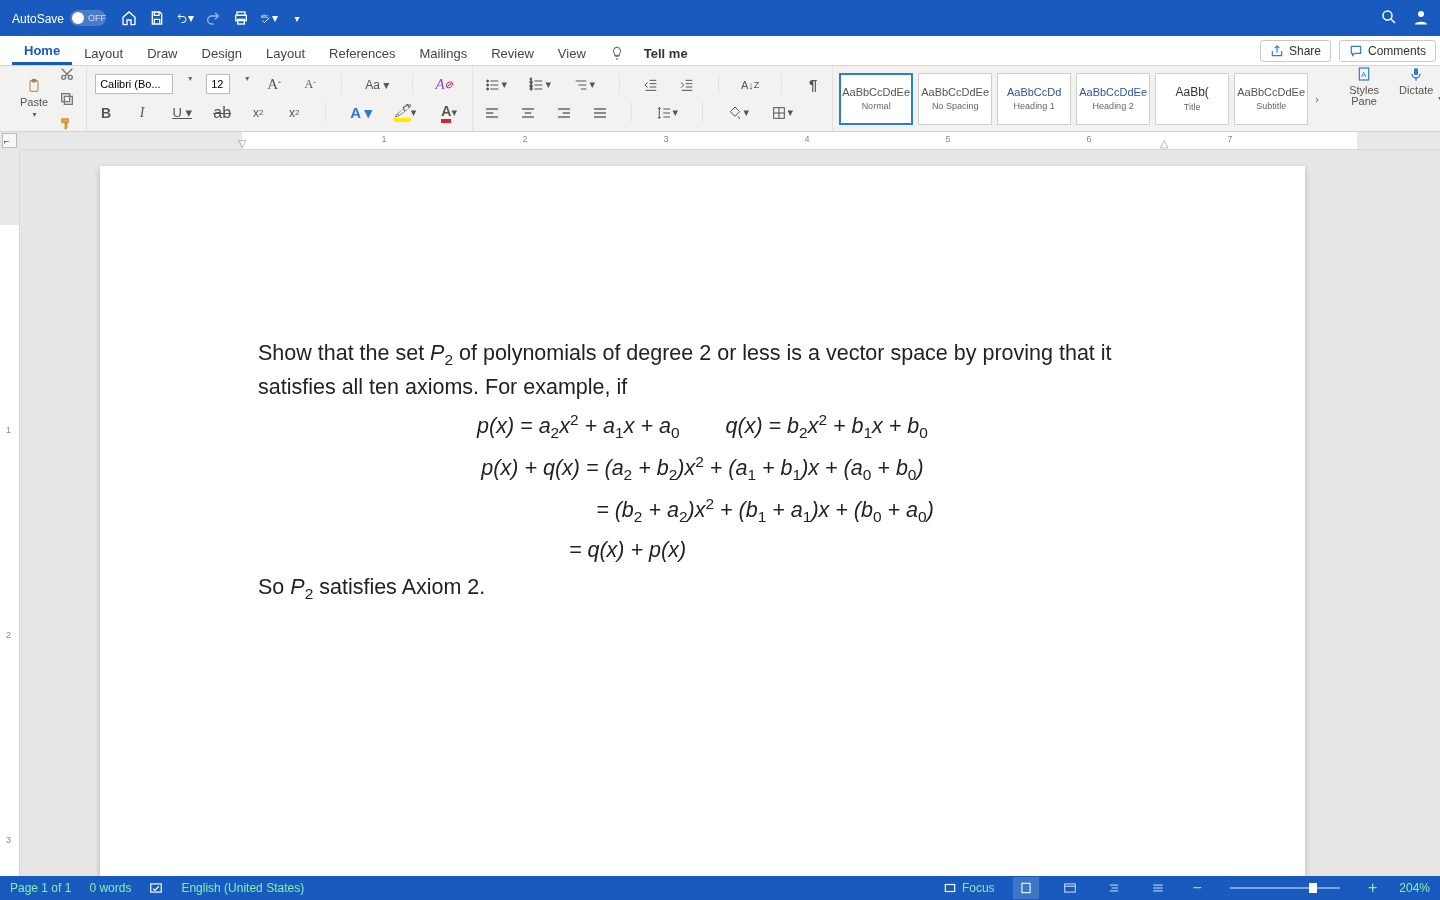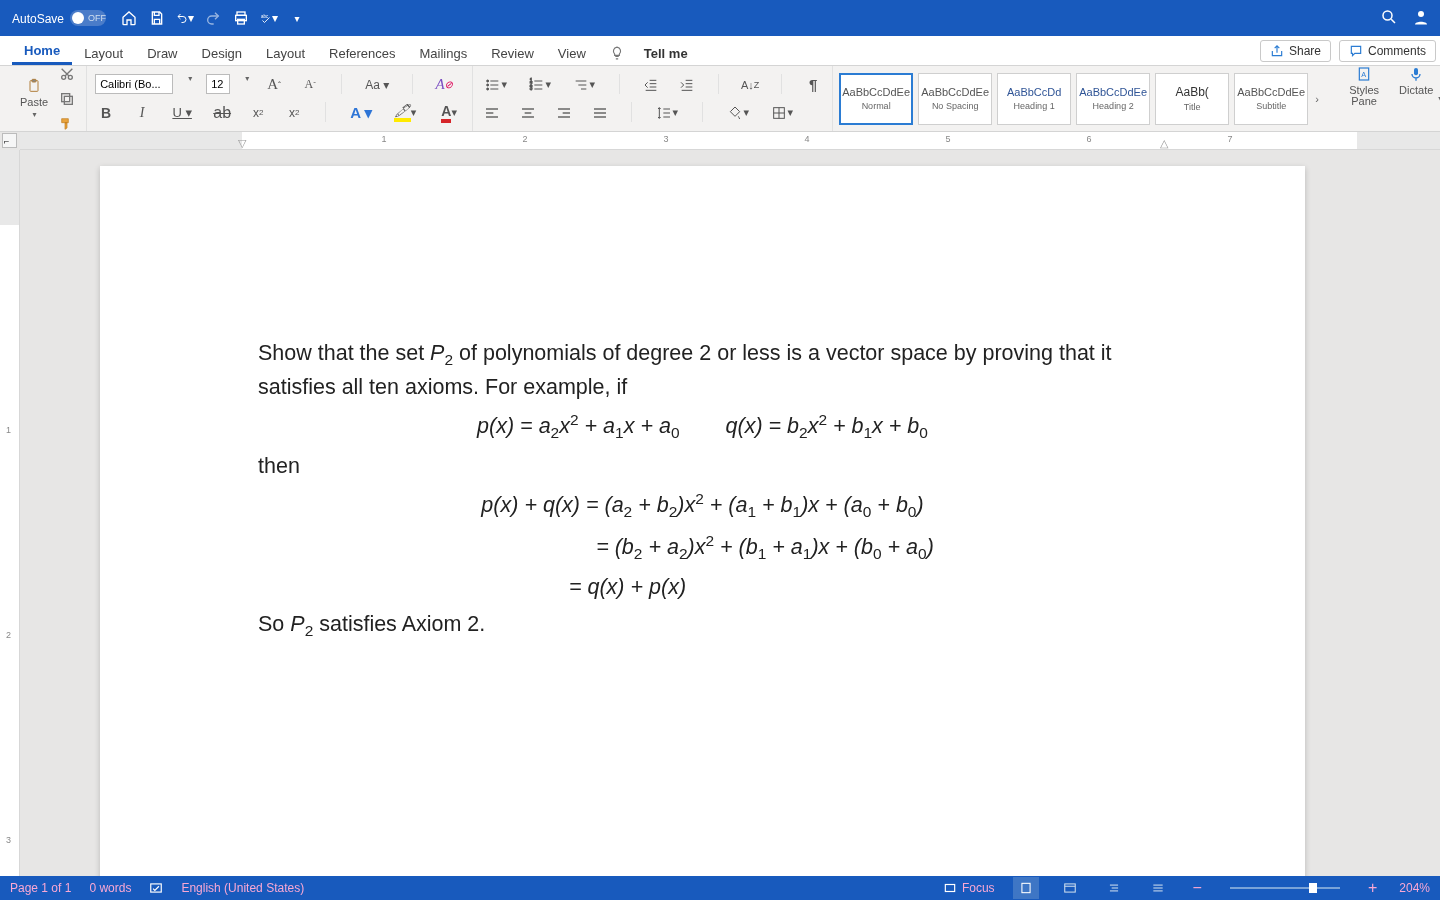--- a/index.html
+++ b/index.html
@@ -58,21 +58,21 @@
 .paper-wrap { position:absolute; left:100px; top:34px; }
 .paper { width:1205px; height:820px; background:#fff; box-shadow:0 2px 6px rgba(0,0,0,0.2); padding:168px 150px 0 150px; font-family: Cambria, Georgia, 'Times New Roman', serif; color:#222; }
 .doc-body { font-size:21.5px; line-height:1.45; }
 .doc-body .eq { text-align:center; font-style:italic; margin:6px 0; }
 .doc-body .sub { font-size:0.72em; vertical-align:sub; font-style:normal; }
 .doc-body .sup { font-size:0.72em; vertical-align:super; font-style:normal; }
 .doc-body .it { font-style:italic; }
 .doc-body .eq-gap { display:inline-block; width:46px; }
 .doc-body p { margin:4px 8px; }
 
-.statusbar { height:24px; background:#185ABD; display:flex; align-items:center; color:#f9a8d4; font-size:12px; padding:0 10px; gap:18px; }
+.statusbar { height:24px; background:#185ABD; display:flex; align-items:center; color:#86efac; font-size:12px; padding:0 10px; gap:18px; }
 .statusbar .spacer { flex:1; }
 .statusbar .sb-item { display:flex; align-items:center; gap:5px; }
 .statusbar svg { width:14px; height:14px; }
 .statusbar .view-btn { width:26px; height:22px; display:flex; align-items:center; justify-content:center; }
 .statusbar .view-btn.active { background:#3e76c5; }
 .statusbar .zoom-track { width:110px; height:2px; background:#7aa3d8; position:relative; margin:0 6px; }
 .statusbar .zoom-thumb { position:absolute; top:-4px; width:8px; height:10px; background:#fff; left:72%; }
 </style>
 </head>
 <body>
@@ -403,21 +403,20 @@
   </div>
   <div class="paper-wrap">
     <div class="paper">
       <div class="doc-body">
         <p>
           <span>Show that the set </span><span class="it">P</span><span class="sub">2</span><span> of polynomials of degree 2 or less is a vector space by proving that it satisfies all ten axioms. For example, if</span>
         </p>
         <p class="eq">
           <span class="it">p</span>(<span class="it">x</span>) = <span class="it">a</span><span class="sub">2</span><span class="it">x</span><span class="sup">2</span> + <span class="it">a</span><span class="sub">1</span><span class="it">x</span> + <span class="it">a</span><span class="sub">0</span><span class="eq-gap"></span><span class="it">q</span>(<span class="it">x</span>) = <span class="it">b</span><span class="sub">2</span><span class="it">x</span><span class="sup">2</span> + <span class="it">b</span><span class="sub">1</span><span class="it">x</span> + <span class="it">b</span><span class="sub">0</span>
         </p>
-        <p>then</p>
         <p class="eq">
           <span class="it">p</span>(<span class="it">x</span>) + <span class="it">q</span>(<span class="it">x</span>) = (<span class="it">a</span><span class="sub">2</span> + <span class="it">b</span><span class="sub">2</span>)<span class="it">x</span><span class="sup">2</span> + (<span class="it">a</span><span class="sub">1</span> + <span class="it">b</span><span class="sub">1</span>)<span class="it">x</span> + (<span class="it">a</span><span class="sub">0</span> + <span class="it">b</span><span class="sub">0</span>)
         </p>
         <p class="eq" style="padding-left:125px">
           = (<span class="it">b</span><span class="sub">2</span> + <span class="it">a</span><span class="sub">2</span>)<span class="it">x</span><span class="sup">2</span> + (<span class="it">b</span><span class="sub">1</span> + <span class="it">a</span><span class="sub">1</span>)<span class="it">x</span> + (<span class="it">b</span><span class="sub">0</span> + <span class="it">a</span><span class="sub">0</span>)
         </p>
         <p class="eq" style="padding-right:150px">
           = <span class="it">q</span>(<span class="it">x</span>) + <span class="it">p</span>(<span class="it">x</span>)
         </p>
         <p>

